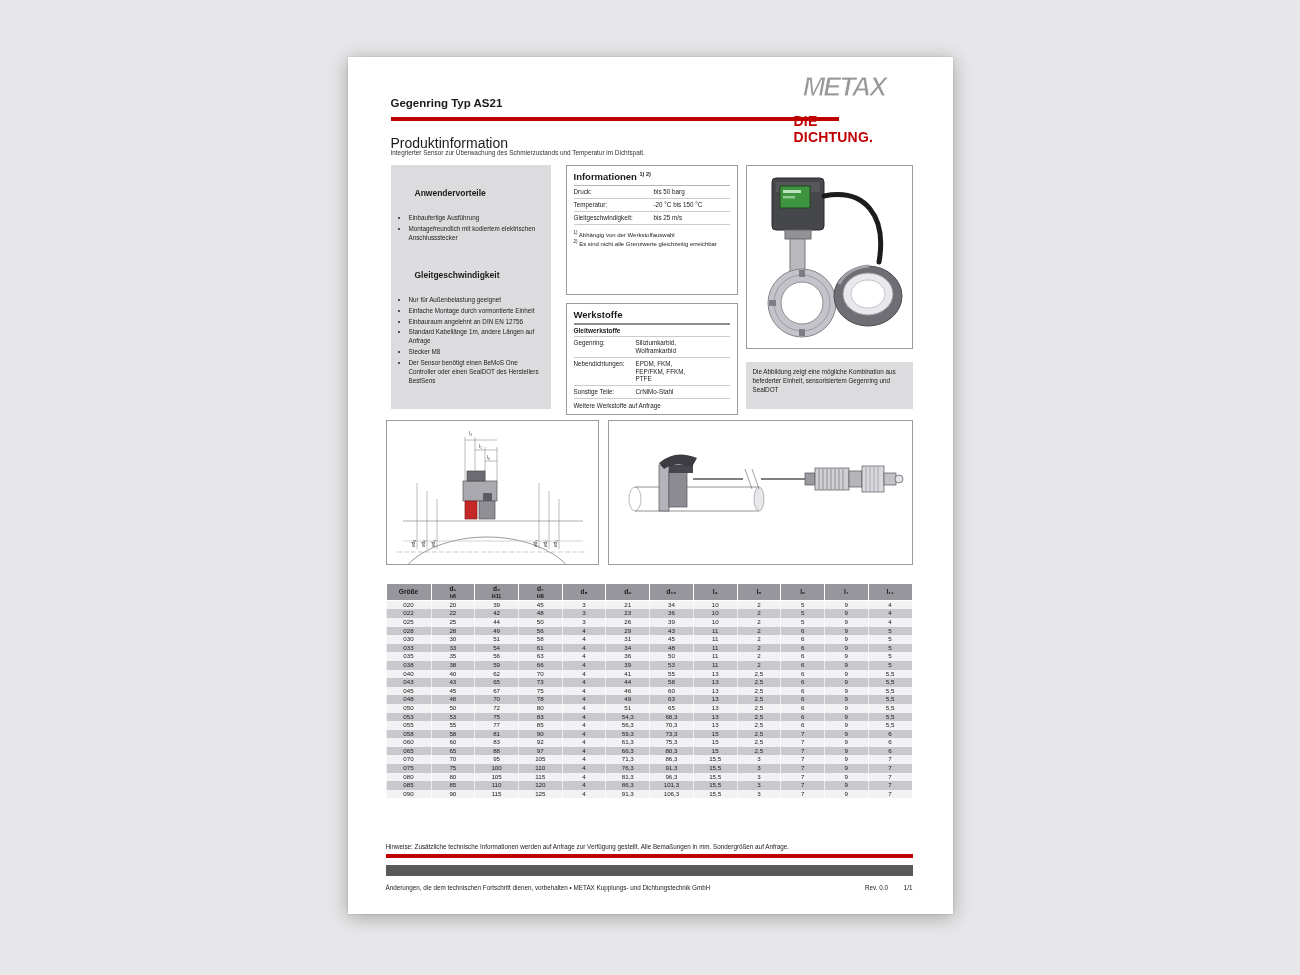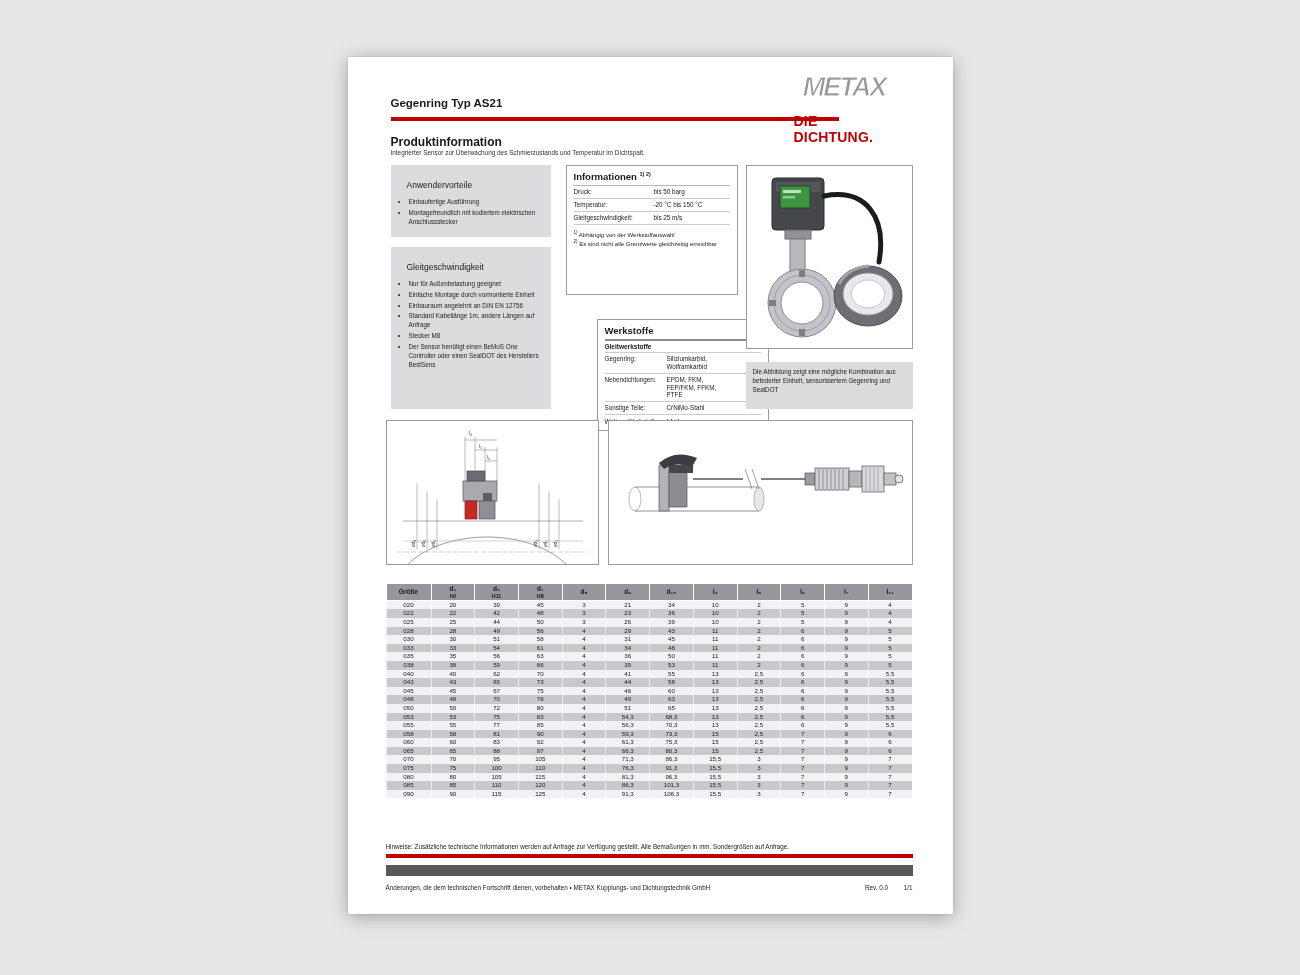--- a/index.html
+++ b/index.html
@@ -17,37 +17,37 @@
     box-shadow:0 3px 18px rgba(0,0,0,.30), 0 0 2px rgba(0,0,0,.15);
   }
   .abs{position:absolute;}
 
   
   .doc-title{left:43px;top:40px;font-size:11.5px;font-weight:bold;}
   .red-rule-top{left:43px;top:60px;width:448px;height:4px;background:#c00000;}
   .logo-block{left:446px;top:6px;width:100px;height:64px;}
   .logo-tagline{position:absolute;right:0;top:50px;color:#c00000;font-weight:bold;font-size:14px;letter-spacing:.2px;}
 
-  .section-title{left:43px;top:78px;font-size:12px;font-weight:bold;}
+  .section-title{left:43px;top:78px;font-size:14px;font-weight:normal;}
   .section-subtitle{left:43px;top:92px;font-size:6.4px;color:#333;}
 
   
   .gray-box{background:#dcdcde;padding:7px 8px;box-sizing:border-box;width:160px;}
-  .gray-box h3{margin:8px;font-size:8.5px;font-weight:normal;}
+  .gray-box h3{margin:16px;font-size:8.5px;font-weight:bold;}
   .gray-box ul{margin:4px 0 0 10px;padding:0;}
   .gray-box li{font-size:6.3px;line-height:1.4;margin-bottom:2px;color:#222;}
   .box-vorteile{left:43px;top:108px;min-height:72px;}
   .box-merkmale{left:43px;top:190px;min-height:162px;}
 
   
   .spec-box{background:#fff;border:1px solid #9a9aa0;box-sizing:border-box;width:172px;padding:5px 7px;}
   .spec-box h3{margin:0 0 3px 0;font-size:9.5px;font-weight:bold;}
   .spec-box h3 sup{font-size:5.5px;font-weight:bold;}
   .box-einsatz{left:218px;top:108px;min-height:130px;}
-  .box-werkstoffe{left:218px;top:262px;min-height:106px;margin-left:31px;}
+  .box-werkstoffe{left:218px;top:246px;min-height:106px;}
   .kv-rows{border-top:1px solid #b5b5ba;}
   .kv-row{display:flex;border-bottom:1px solid #cccccf;padding:2px 0;font-size:6.3px;line-height:1.25;}
   .box-einsatz .kv-label{width:80px;}
   .box-werkstoffe .kv-label{width:62px;}
   .kv-value{flex:1;white-space:pre-line;}
   .footnotes{margin-top:5px;}
   .footnote{font-size:6px;line-height:1.35;color:#222;}
   .footnote sup{font-size:4.5px;}
   .sub-band{font-size:6.5px;font-weight:bold;border-top:2px solid #8d8d92;padding:2px 0;border-bottom:1px solid #cccccf;}
   .ws-note{font-size:6.3px;padding-top:3px;}

